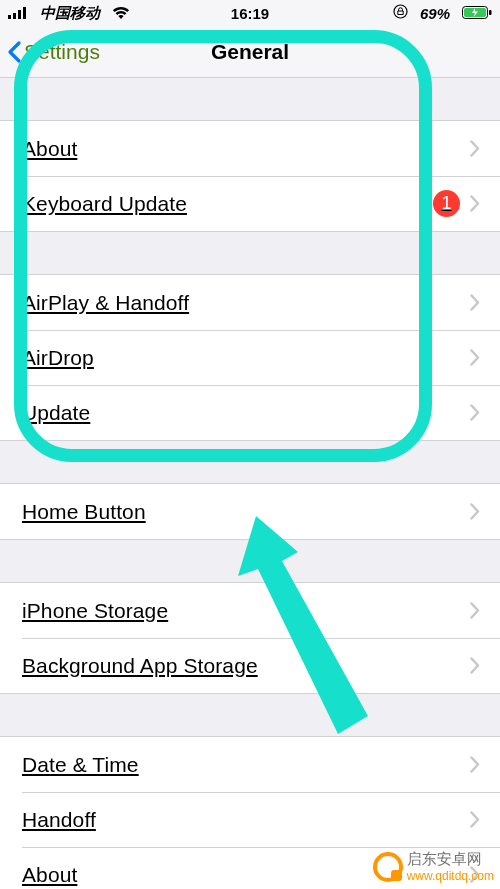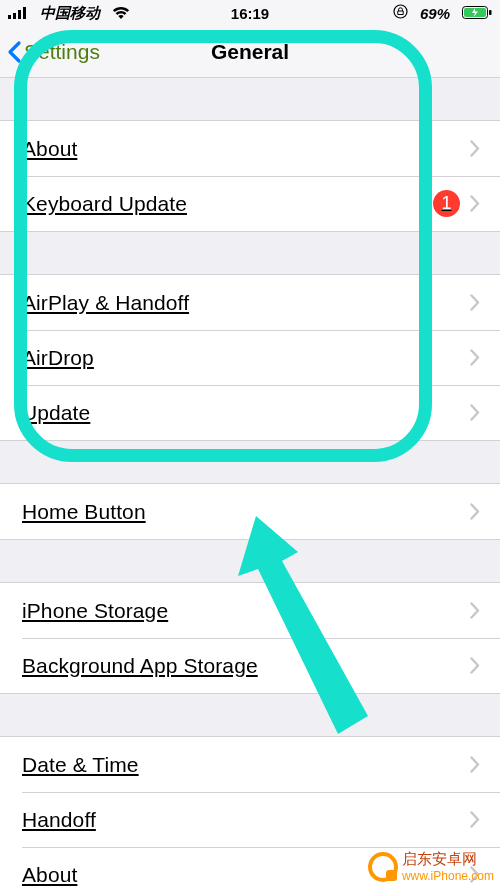--- a/index.html
+++ b/index.html
@@ -25,21 +25,21 @@
     .row-label { font-size: 21px; color: #000; flex: 1; letter-spacing: 0.1px; }
     .badge { background: #ff3b30; color: #fff; min-width: 27px; height: 27px; border-radius: 14px; display: flex; align-items: center; justify-content: center; font-size: 18px; margin-right: 10px; }
     .disclosure svg { display: block; }
 
     
     .anno-rect { position: absolute; border: 13px solid #16e0cb; border-radius: 58px; pointer-events: none; }
     .anno-arrow { position: absolute; pointer-events: none; }
     .watermark { position: absolute; right: 6px; bottom: 6px; display: flex; align-items: center; gap: 4px; }
     .wm-circle { width: 30px; height: 30px; border: 4px solid #ff9800; border-radius: 50%; position: relative; }
     .wm-circle::after { content: ""; position: absolute; right: -3px; bottom: -3px; width: 11px; height: 11px; background: #ff9800; border-radius: 3px; }
-    .wm-text1 { font-size: 15px; color: #c2410c; }
+    .wm-text1 { font-size: 15px; color: #737373; }
     .wm-text2 { font-size: 12px; color: #ff9800; display: block; }
   </style>
 </head>
 <body>
 
 <div class="status-bar">
   <div class="status-left">
     <span>
       <svg width="20" height="12" viewBox="0 0 20 12">
           <rect x="0" y="8" width="3" height="4" fill="#000"></rect>
@@ -196,15 +196,15 @@
 <div class="anno-arrow" style="left:238px; top:516px;">
   <svg width="150" height="218" viewBox="0 0 150 218">
     <polygon points="18,0 0,60 20,53 100,218 130,200 44,45 60,36" fill="#16e0cb"></polygon>
   </svg>
 </div>
 
 <div class="watermark">
   <div class="wm-circle"></div>
   <div>
     <span class="wm-text1">启东安卓网</span>
-    <span class="wm-text2">www.iPhone.com</span>
+    <span class="wm-text2">www.qditdq.com</span>
   </div>
 </div>
 
 </body></html>

